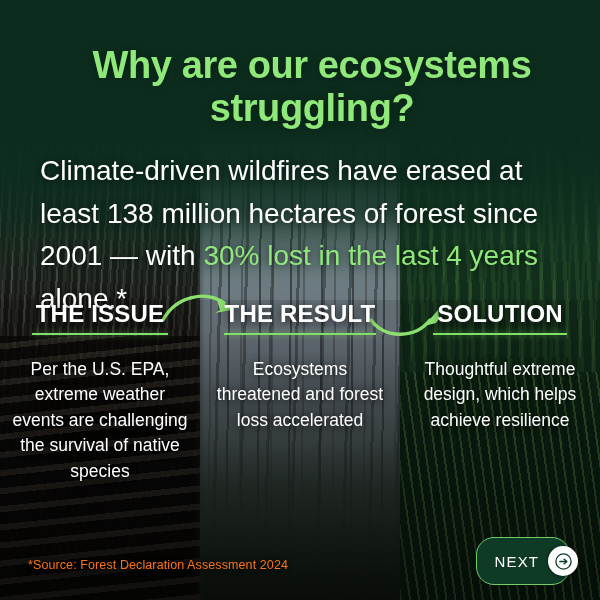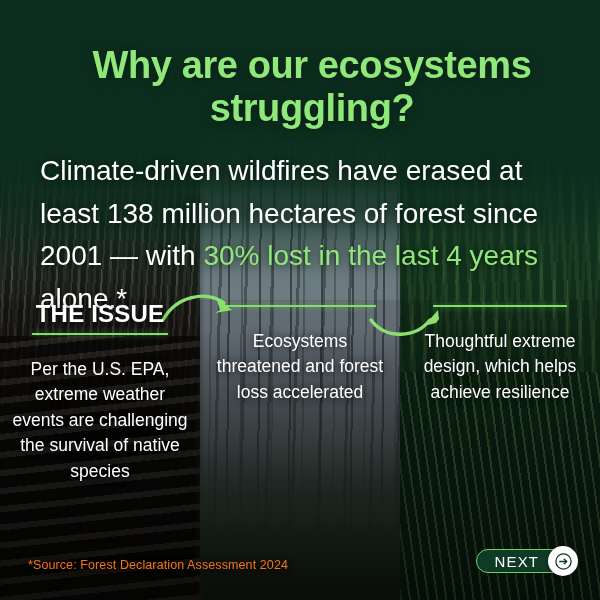--- a/index.html
+++ b/index.html
@@ -232,21 +232,21 @@
 
   .next-wrap {
     position: absolute;
     right: 22px;
     bottom: 22px;
     height: 34px;
     display: flex;
     align-items: center;
   }
   .next-pill {
-    height: 24px;
+    height: 48px;
     padding: 0 30px 0 18px;
     border: 1.6px solid #6fcf63;
     border-radius: 18px;
     background: #0e3a26;
     color: #ffffff;
     font-size: 15px;
     font-weight: 500;
     letter-spacing: 1.1px;
     display: flex;
     align-items: center;
@@ -304,25 +304,27 @@
 
     <div class="cols">
 
       <div class="col col-1">
         <div class="col-head">THE ISSUE</div>
         <div class="col-rule rule-1"></div>
         <div class="col-body">Per the U.S. EPA, extreme weather events are challenging the survival of native species</div>
       </div>
 
       <div class="col col-2">
+        <div class="col-head">THE RESULT</div>
         <div class="col-rule rule-2"></div>
         <div class="col-body">Ecosystems threatened and forest loss accelerated</div>
       </div>
 
       <div class="col col-3">
+        <div class="col-head">SOLUTION</div>
         <div class="col-rule rule-3"></div>
         <div class="col-body">Thoughtful extreme design, which helps achieve resilience</div>
       </div>
 
     </div>
 
     <div class="source">*Source: Forest Declaration Assessment 2024</div>
 
     <div class="next-wrap">
       <div class="next-pill">

